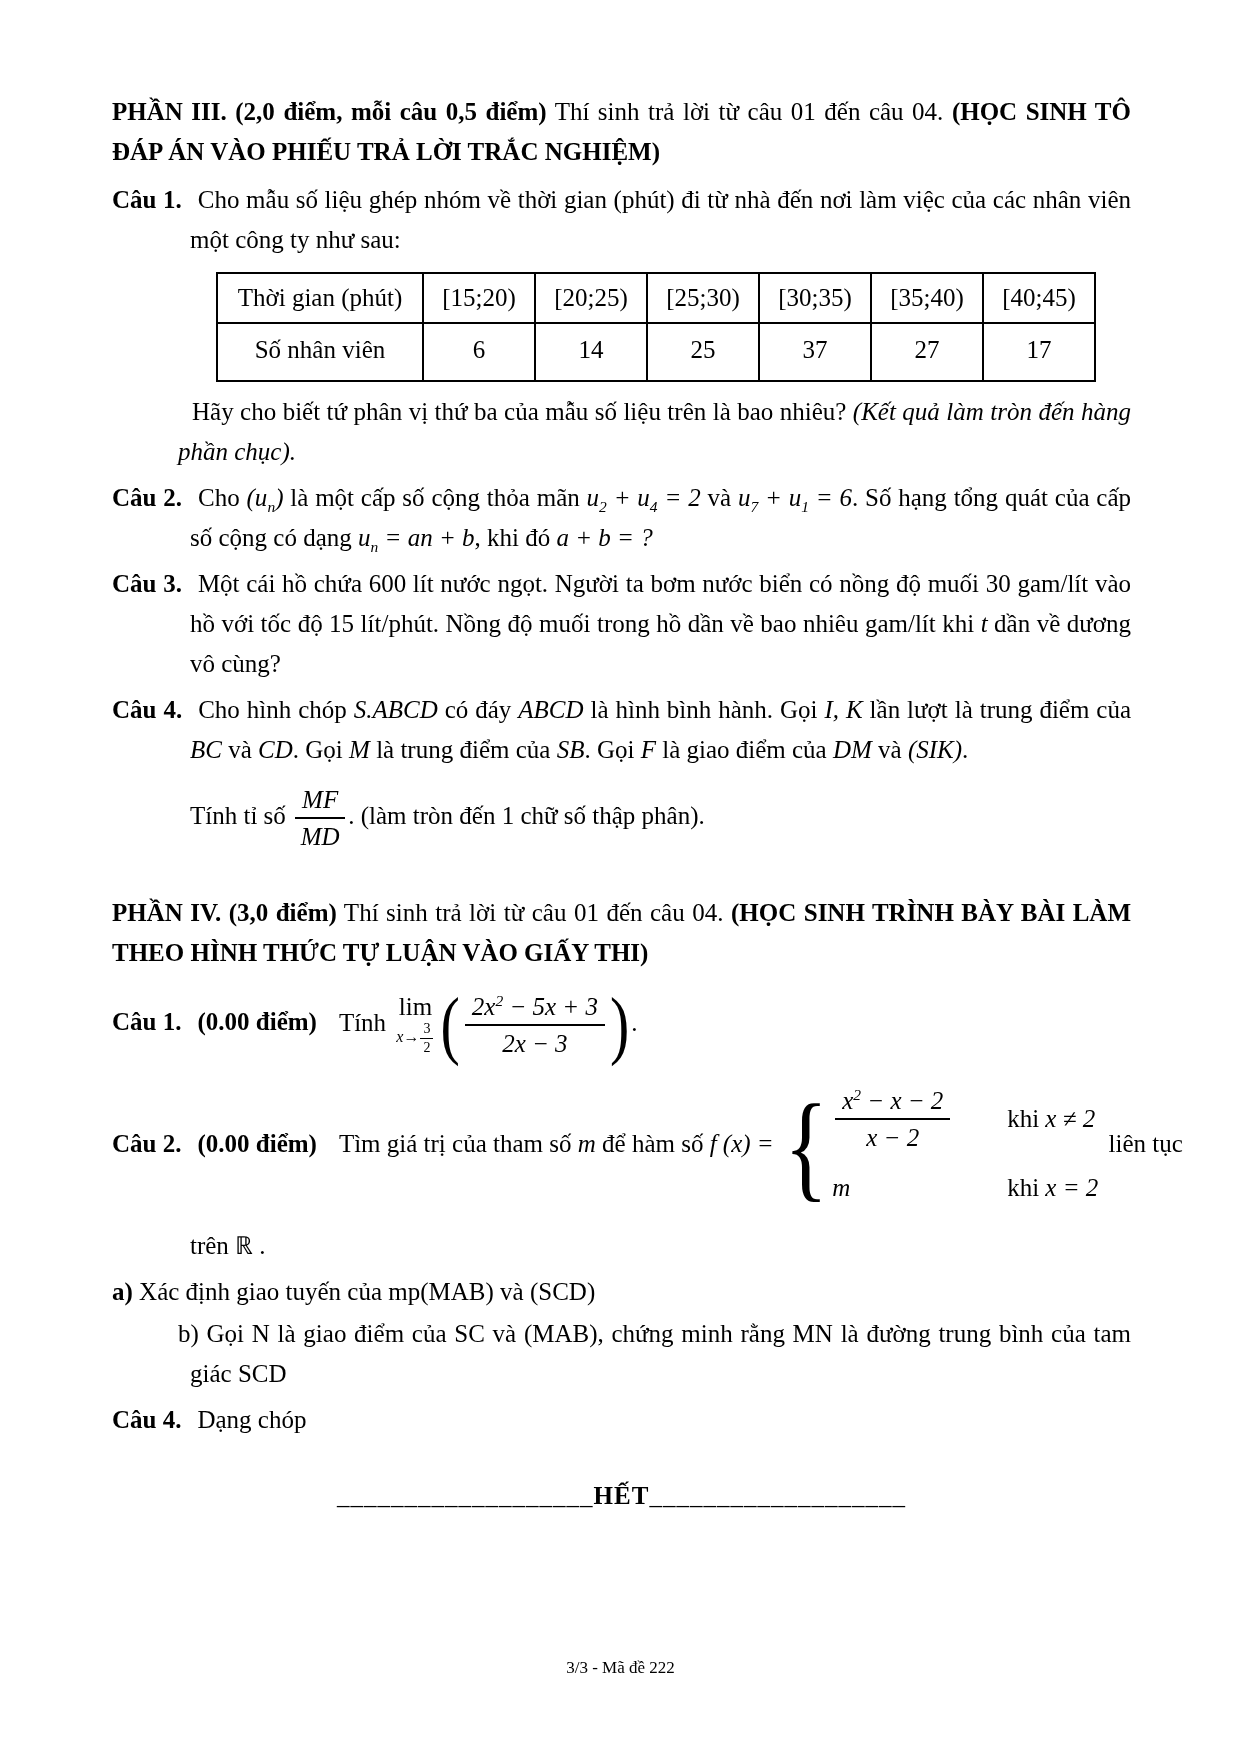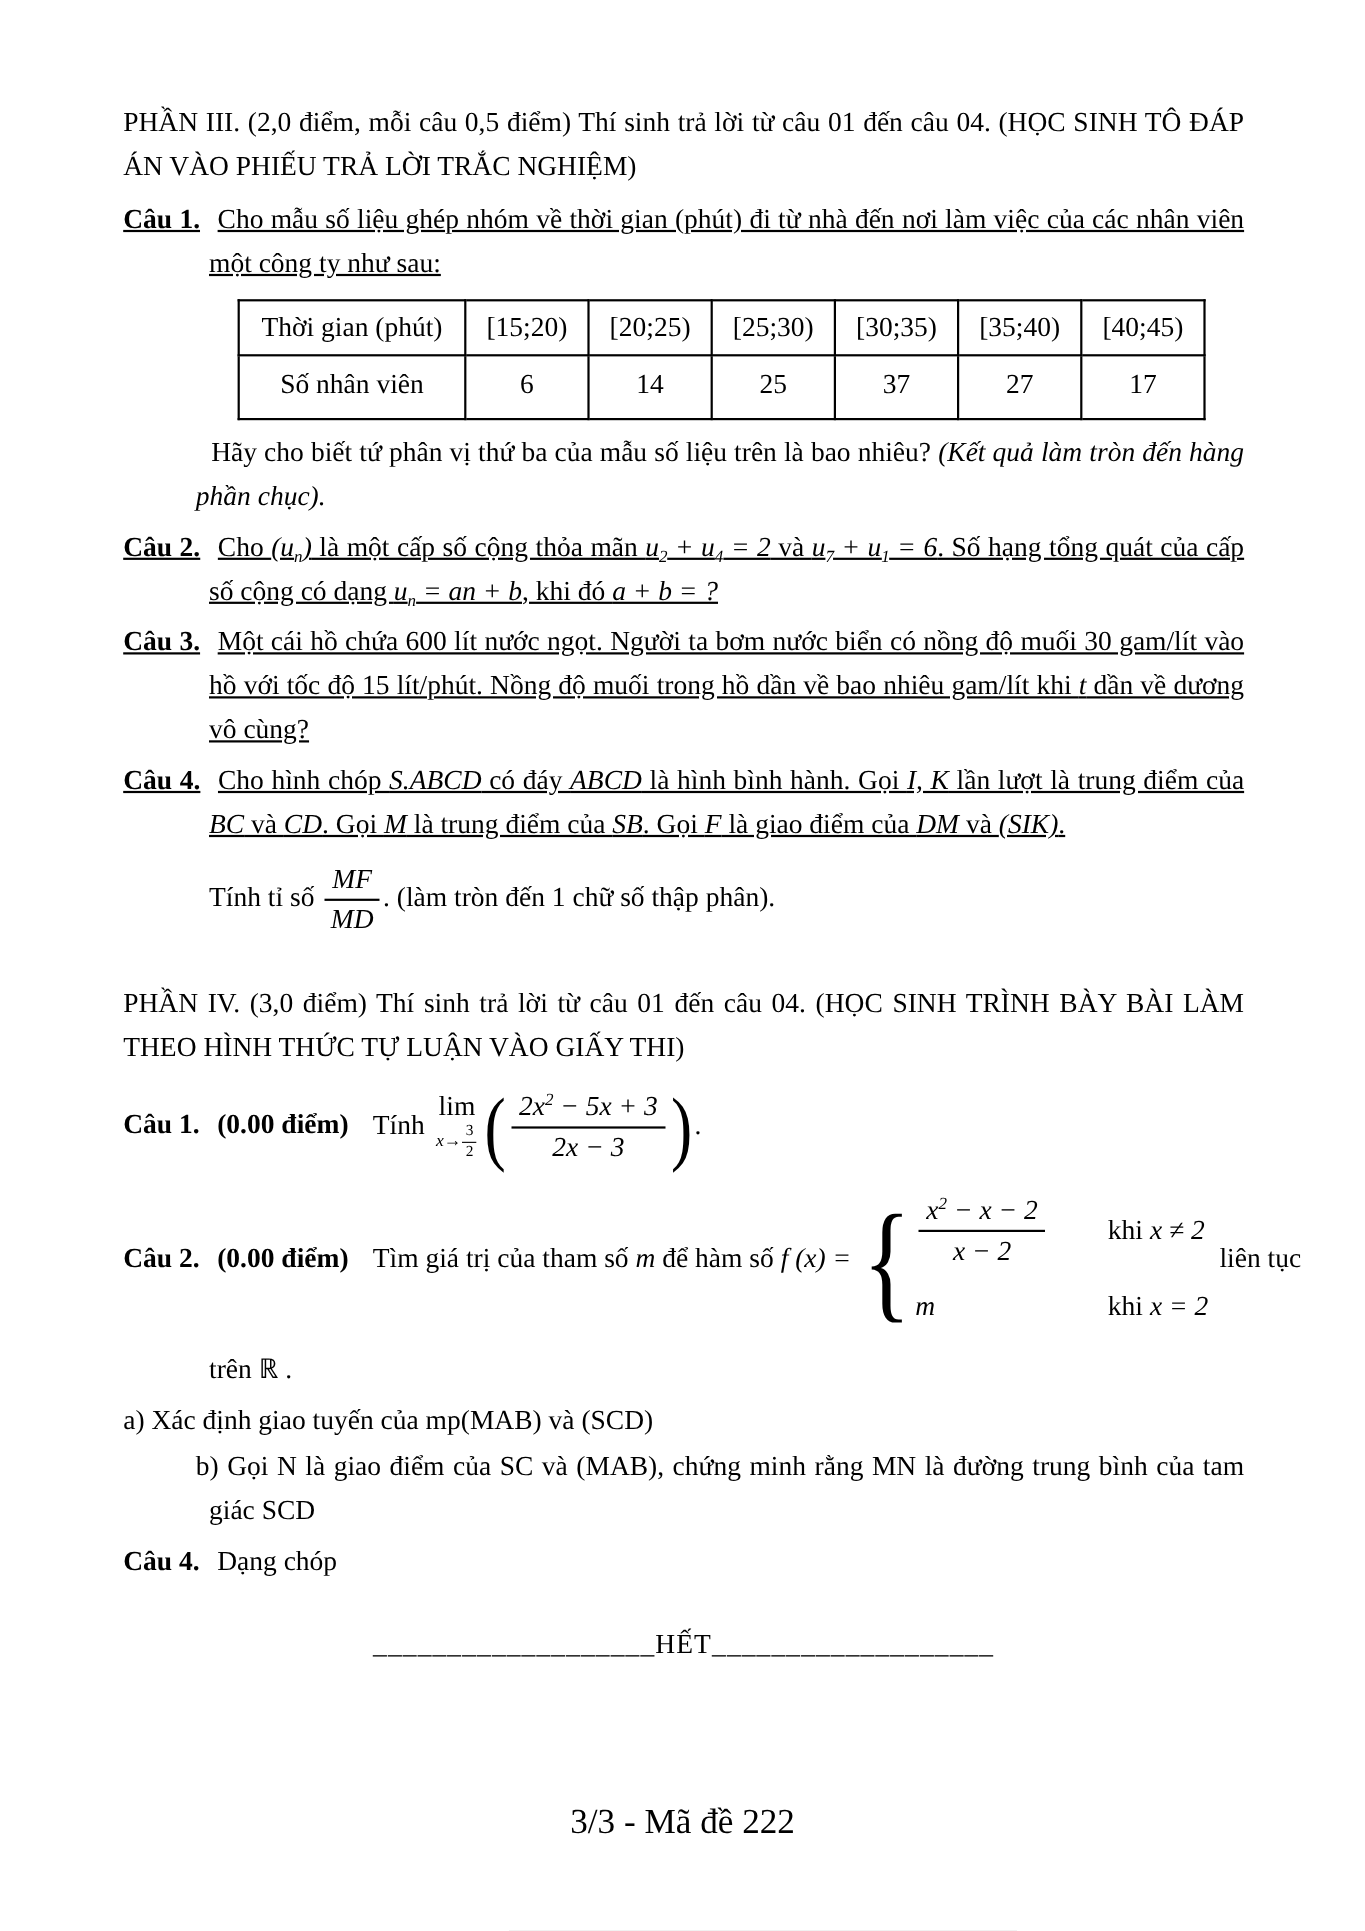--- a/index.html
+++ b/index.html
@@ -9,22 +9,22 @@
     width:1241px; height:1755px;
     margin:0 auto;
     background:#ffffff;
     color:#000;
     font-family:"Liberation Serif", serif;
     font-size:25px;
     line-height:1.6;
     padding:92px 110px 0 112px;
     overflow:hidden;
   }
-  .just { text-align:justify;text-decoration:underline; }
-  b, .bold { font-weight:normal; }
+  .just { text-align:justify; }
+  b, .bold { font-weight:bold; }
   i, .ital { font-style:italic; }
   .math { font-style:italic; }
   .cau { padding-left:78px; text-indent:-78px; margin-bottom:6px; }
   .cau-label { font-weight:bold; margin-right:16px; }
   .pts { font-weight:bold; margin-right:22px; }
   sub { font-size:0.62em; line-height:0; }
   sup { font-size:0.62em; line-height:0; }
 
   
   .sec-heading { text-align:justify; margin-bottom:8px; }
@@ -63,21 +63,21 @@
   .case-cond { margin-left:10px; }
 
   .row-nowrap { white-space:nowrap; }
 
   .tren-r { padding-left:78px; margin:4px 0 6px 0; }
 
   .sub-item-a { margin-bottom:2px; }
   .sub-item-b { padding-left:78px; text-indent:-12px; text-align:justify; }
 
   .het-line { text-align:center; margin-top:36px; letter-spacing:1px; }
-  .footer { position:absolute; left:0; right:0; bottom:74px; text-align:center; font-size:32px; }
+  .footer { position:absolute; left:0; right:0; bottom:74px; text-align:center; font-size:17px; }
 
   .q-block { margin-bottom:6px; }
   .mb10 { margin-bottom:10px; }
   .mt-sec { margin-top:40px; }
   .q-tall { margin:14px 0 18px 0; }
 </style>
 </head>
 <body>
 
 <div class="page">

